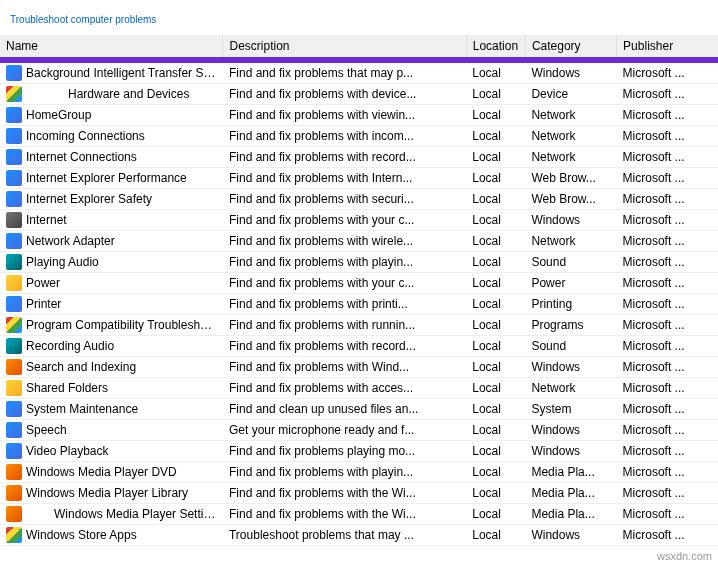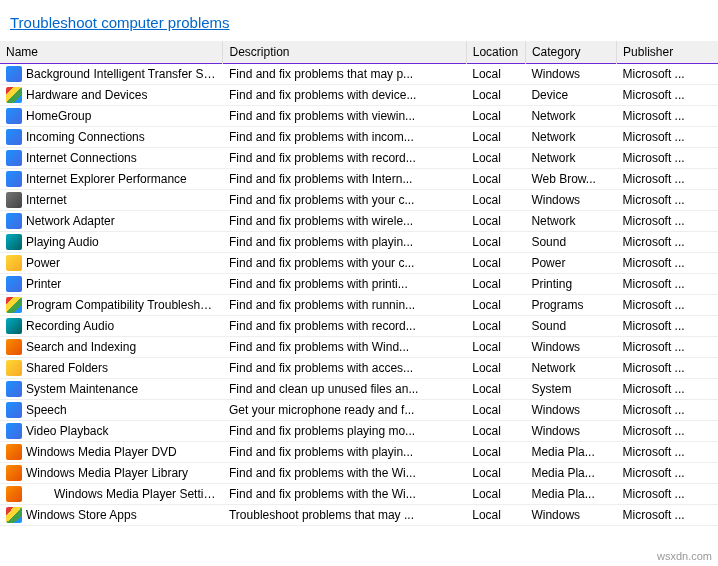--- a/index.html
+++ b/index.html
@@ -15,37 +15,36 @@
     .container {
       background: #fff;
       width: 718px;
       height: 566px;
       display: flex;
       flex-direction: column;
       padding: 10px 0 0 0;
     }
     .title {
       color: #0066cc;
-      font-size: 15px;
+      font-size: 10px;
       font-weight: normal;
       padding: 4px 10px 10px 10px;
-      text-decoration: underline;
       cursor: pointer;
     }
     .table-wrapper {
       flex: 1;
       overflow: hidden;
     }
     table {
       width: 100%;
       border-collapse: collapse;
     }
     thead tr {
       background: #f0f0f0;
-      border-bottom: 1px solid #6d28d9;
+      border-bottom: 6px solid #6d28d9;
     }
     thead th {
       text-align: left;
       padding: 4px 6px;
       font-weight: normal;
       font-size: 12px;
       color: #000;
       border-right: 1px solid #ddd;
       cursor: pointer;
       white-space: nowrap;
@@ -128,21 +127,21 @@
             </td>
             <td class="col-desc" style="overflow: hidden; text-overflow: ellipsis;">Find and fix problems that may p...</td>
             <td class="col-loc">Local</td>
             <td class="col-cat">Windows</td>
             <td class="col-pub">Microsoft ...</td>
           </tr>
           <tr>
             <td class="col-name">
               <div class="name-cell">
                 <span class="icon-placeholder icon-multi"></span>
-                <span style="overflow: hidden; text-overflow: ellipsis; white-space: nowrap;">Hardware and Devices</span>
+                <span style="overflow: hidden; text-overflow: ellipsis; white-space: nowrap; margin-left: 42px;">Hardware and Devices</span>
               </div>
             </td>
             <td class="col-desc" style="overflow: hidden; text-overflow: ellipsis;">Find and fix problems with device...</td>
             <td class="col-loc">Local</td>
             <td class="col-cat">Device</td>
             <td class="col-pub">Microsoft ...</td>
           </tr>
           <tr>
             <td class="col-name">
               <div class="name-cell">
@@ -180,20 +179,32 @@
             <td class="col-pub">Microsoft ...</td>
           </tr>
           <tr>
             <td class="col-name">
               <div class="name-cell">
                 <span class="icon-placeholder icon-blue"></span>
                 <span style="overflow: hidden; text-overflow: ellipsis; white-space: nowrap;">Internet Explorer Performance</span>
               </div>
             </td>
             <td class="col-desc" style="overflow: hidden; text-overflow: ellipsis;">Find and fix problems with Intern...</td>
+            <td class="col-loc">Local</td>
+            <td class="col-cat">Web Brow...</td>
+            <td class="col-pub">Microsoft ...</td>
+          </tr>
+          <tr>
+            <td class="col-name">
+              <div class="name-cell">
+                <span class="icon-placeholder icon-blue"></span>
+                <span style="overflow: hidden; text-overflow: ellipsis; white-space: nowrap;">Internet Explorer Safety</span>
+              </div>
+            </td>
+            <td class="col-desc" style="overflow: hidden; text-overflow: ellipsis;">Find and fix problems with securi...</td>
             <td class="col-loc">Local</td>
             <td class="col-cat">Web Brow...</td>
             <td class="col-pub">Microsoft ...</td>
           </tr>
           <tr>
             <td class="col-name">
               <div class="name-cell">
                 <span class="icon-placeholder icon-gray"></span>
                 <span style="overflow: hidden; text-overflow: ellipsis; white-space: nowrap;">Internet</span>
               </div>

